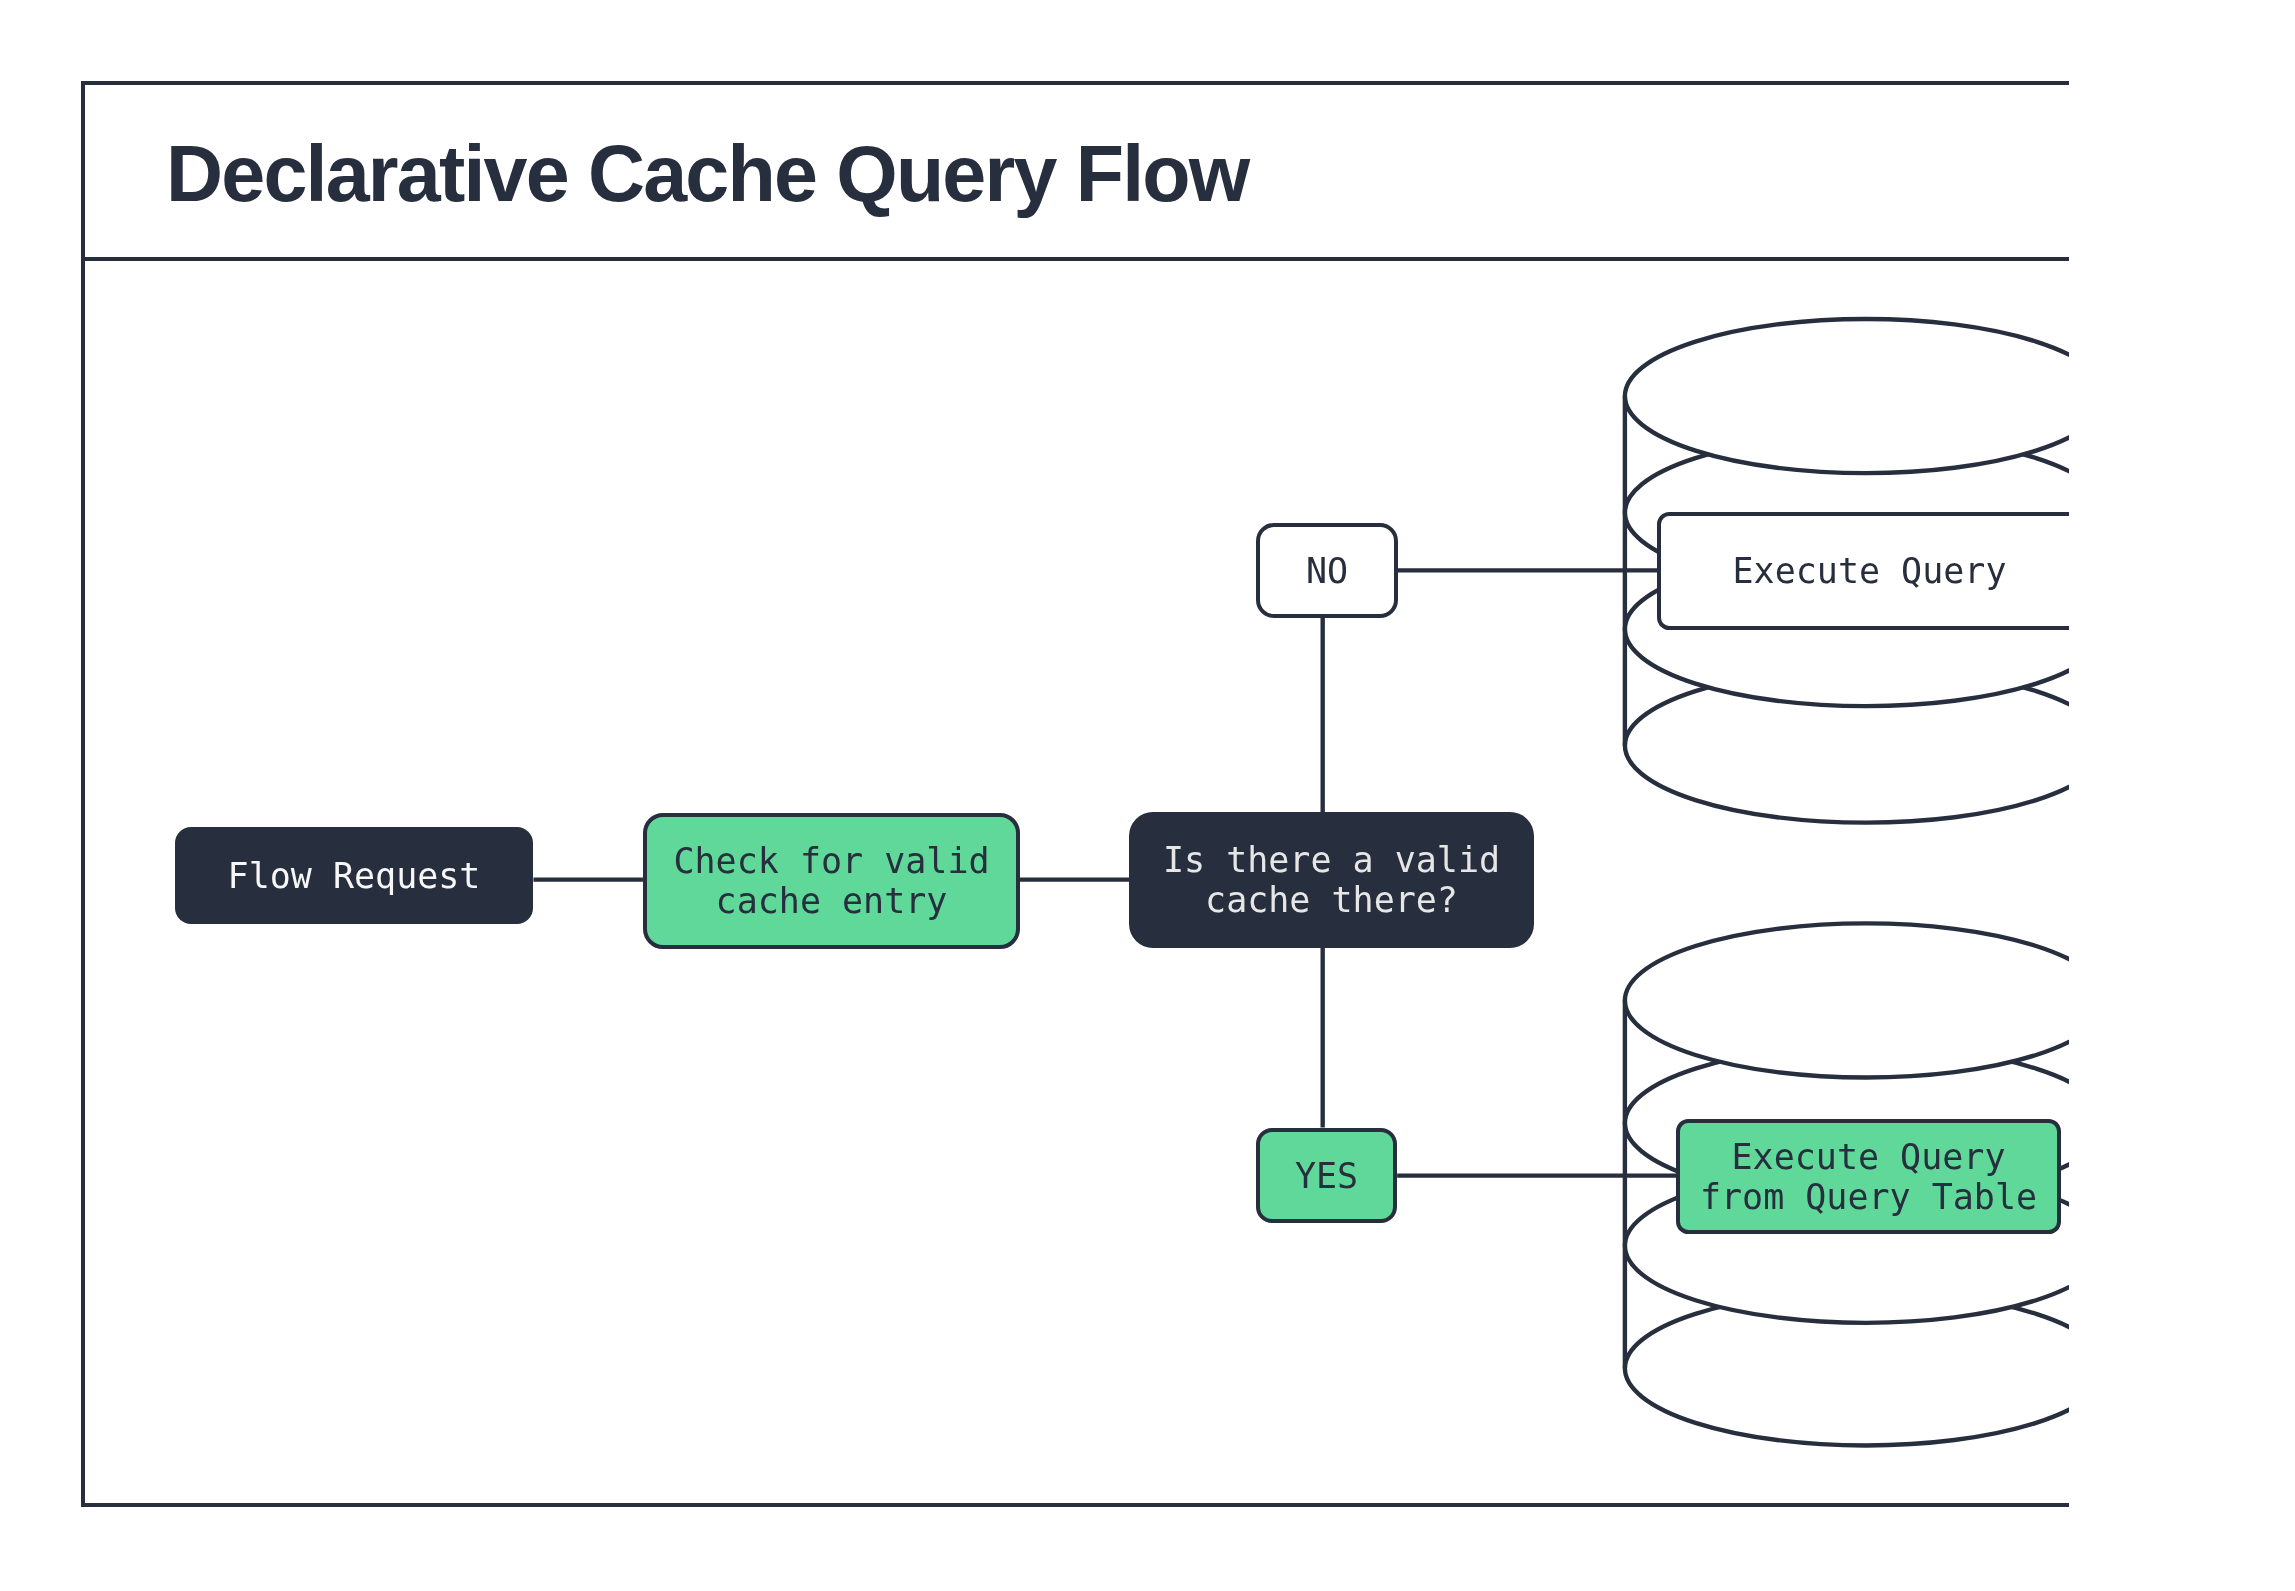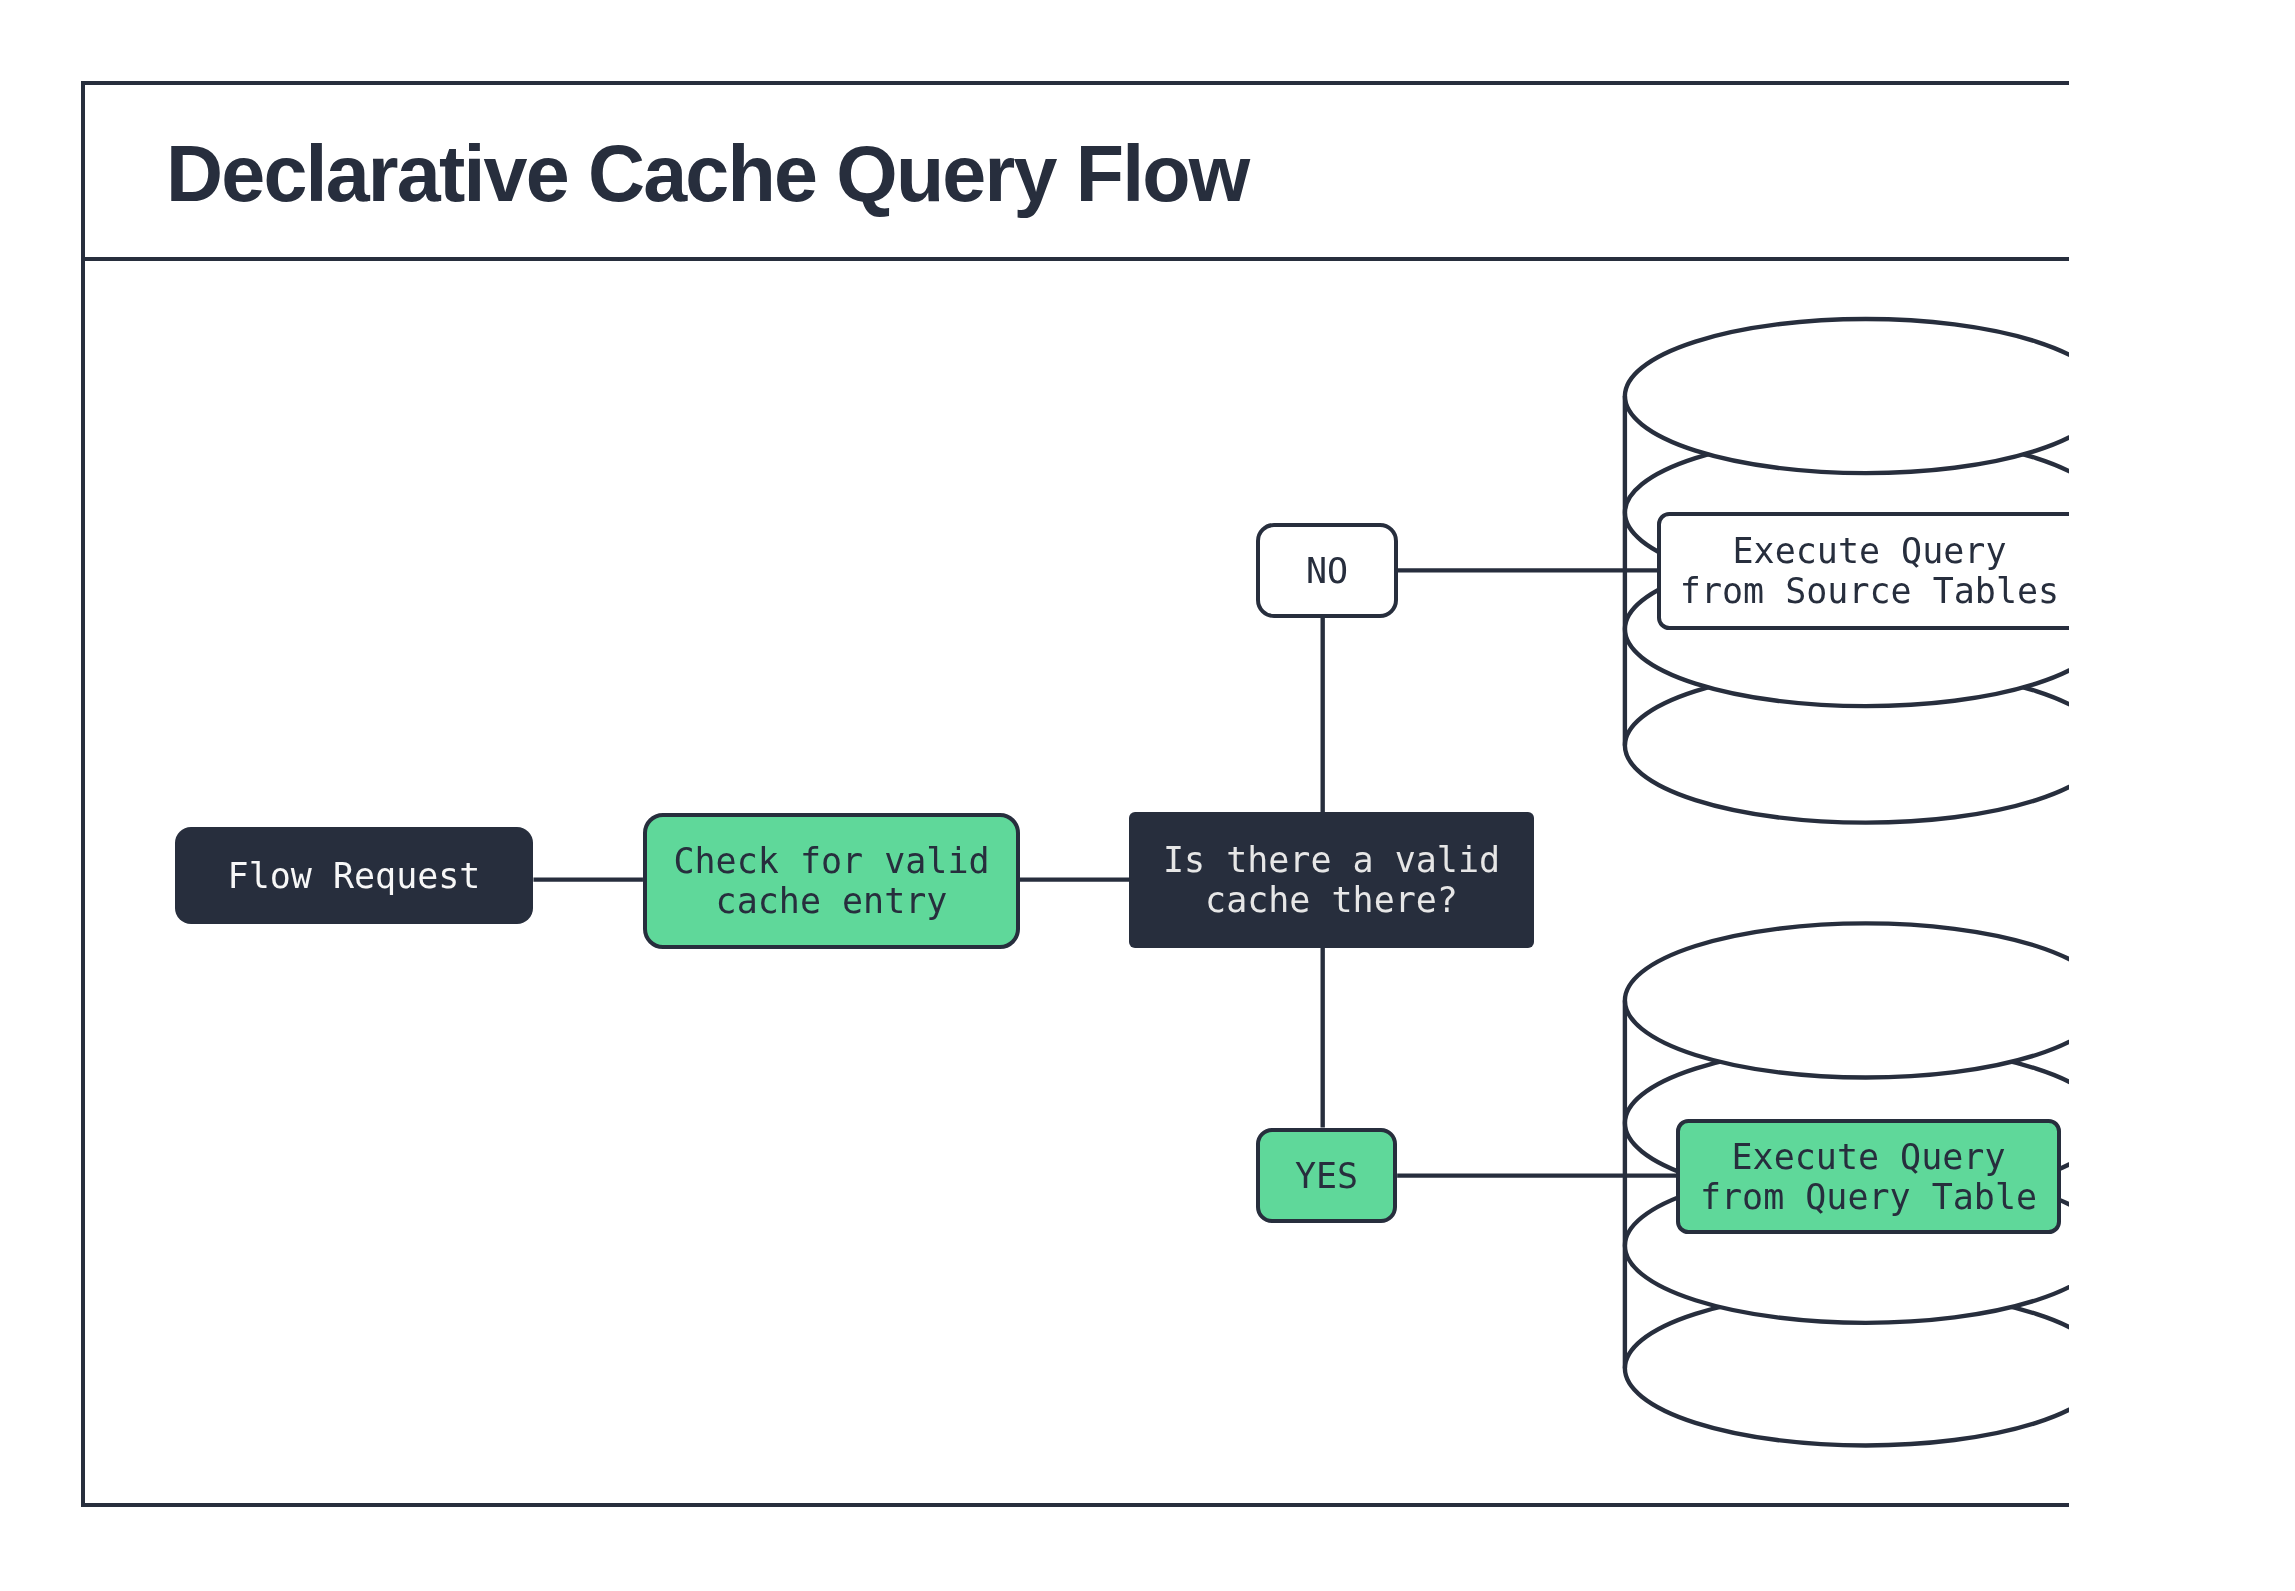--- a/index.html
+++ b/index.html
@@ -59,21 +59,21 @@
     white-space: nowrap;
   }
   .node span { display: block; }
 
   .node-dark   { background: #272E3D; }
   .node-green  { background: #5FD89A; border: 4.4px solid #272E3D; }
   .node-white  { background: #FFFFFF; border: 4.4px solid #272E3D; }
 
   #node-query    { left: 175px;  top: 827px;  width: 358px; height: 97px; border-radius: 16px; color: #F7F7F7; }
   #node-check    { left: 643px;  top: 813px;  width: 377px; height: 136px; border-radius: 20px; }
-  #node-decision { left: 1129px; top: 812px;  width: 405px; height: 136px; border-radius: 6px; color: #E6E6E6; }
+  #node-decision { left: 1129px; top: 812px;  width: 405px; height: 136px; border-radius: 24px; color: #E6E6E6; }
   #node-no       { left: 1256px; top: 523px;  width: 142px; height: 95px; border-radius: 18px; }
   #node-yes      { left: 1256px; top: 1128px; width: 141px; height: 95px; border-radius: 16px; }
   #label-source  { left: 1657px; top: 512px;  width: 425px; height: 118px; border-radius: 12.3px; }
   #label-cache   { left: 1676px; top: 1119px; width: 385px; height: 115px; border-radius: 12.3px; }
 </style>
 </head>
 <body>
 
 <div class="stage">
 
@@ -130,21 +130,20 @@
   <div class="node node-white" id="node-no">
     <span>NO</span>
   </div>
 
   <div class="node node-green" id="node-yes">
     <span>YES</span>
   </div>
 
   <div class="node node-white" id="label-source">
     <span>Execute Query</span>
-    <span>from Source Tables</span>
   </div>
 
   <div class="node node-green" id="label-cache">
     <span>Execute Query</span>
     <span>from Query Table</span>
   </div>
 
 </div>
 
 

